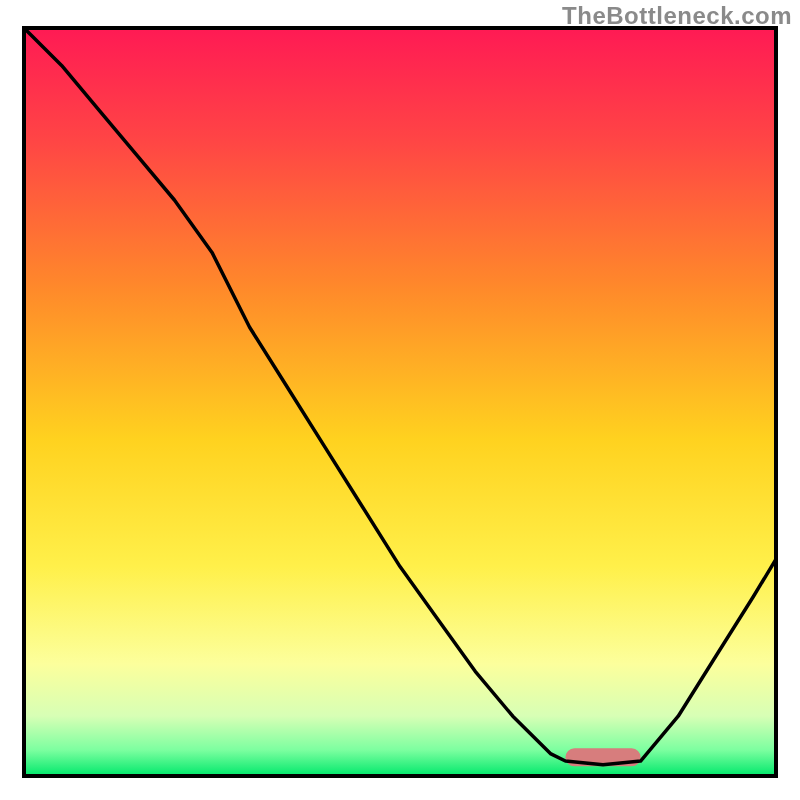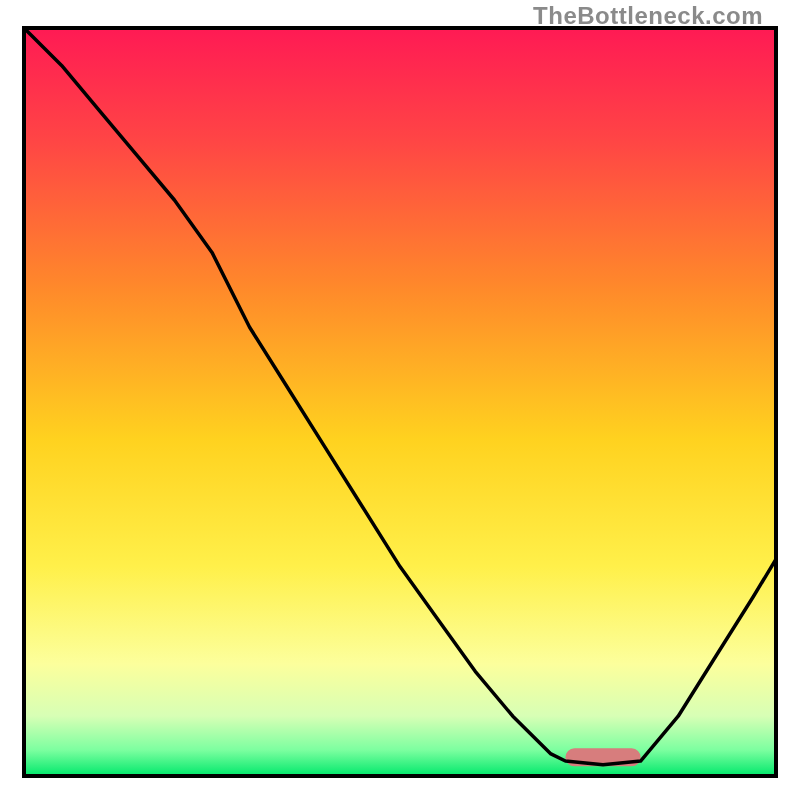--- a/index.html
+++ b/index.html
@@ -12,21 +12,21 @@
     font-family: Arial, Helvetica, sans-serif;
   }
   .chart-container {
     position: relative;
     width: 800px;
     height: 800px;
   }
   .watermark {
     position: absolute;
     top: 2px;
-    right: 37px;
+    right: 8px;
     font-size: 24px;
     font-weight: bold;
     color: #8a8a8a;
     z-index: 10;
     letter-spacing: 0.5px;
   }
   svg {
     display: block;
   }
 </style>

